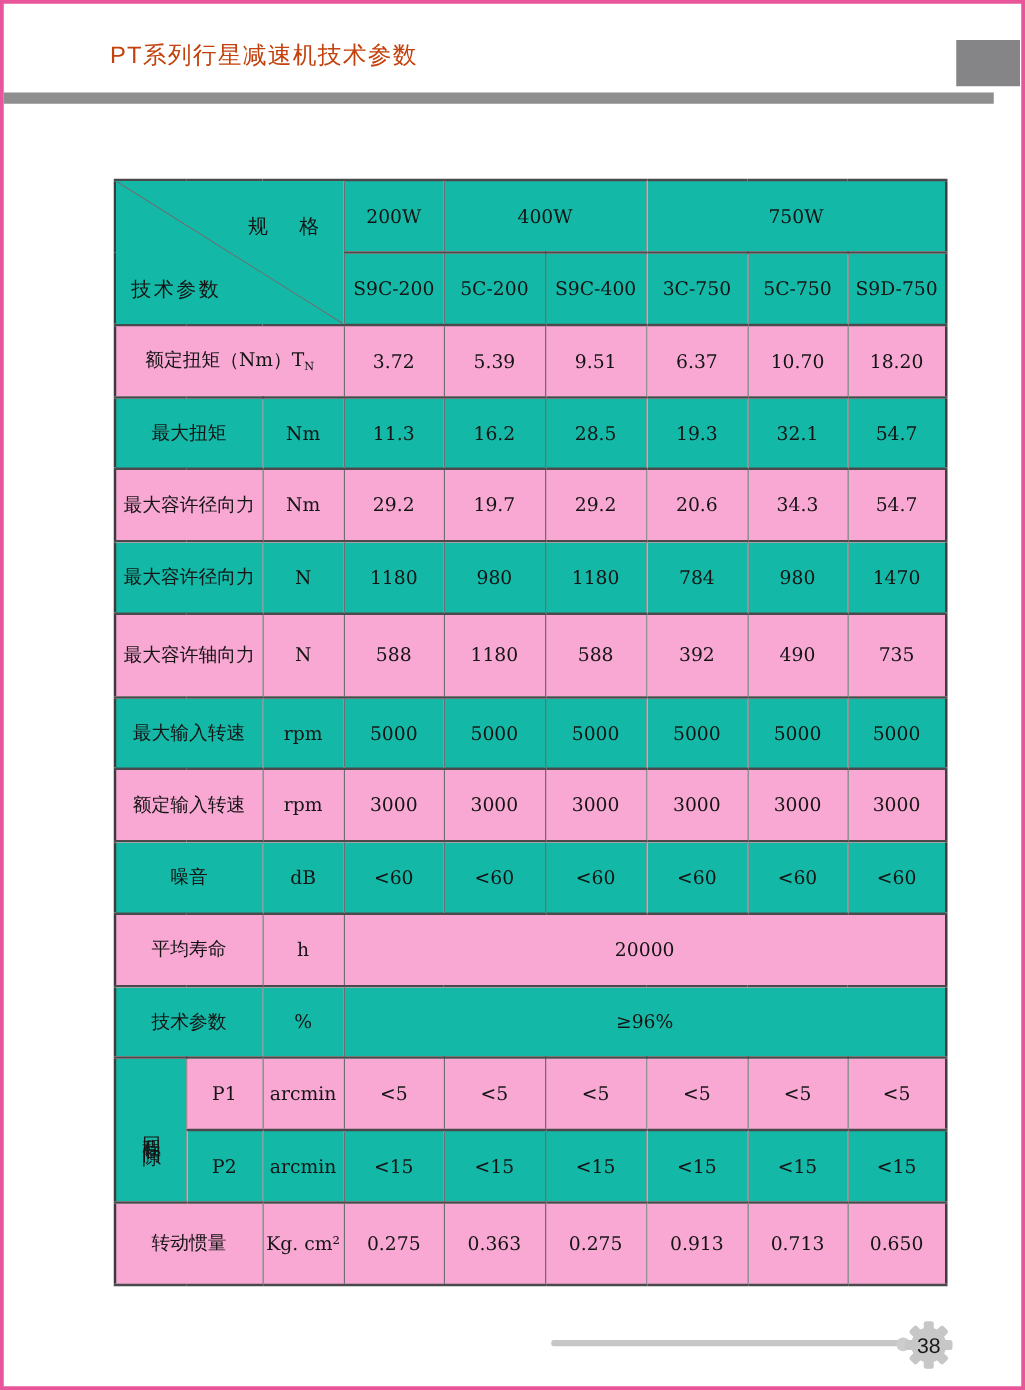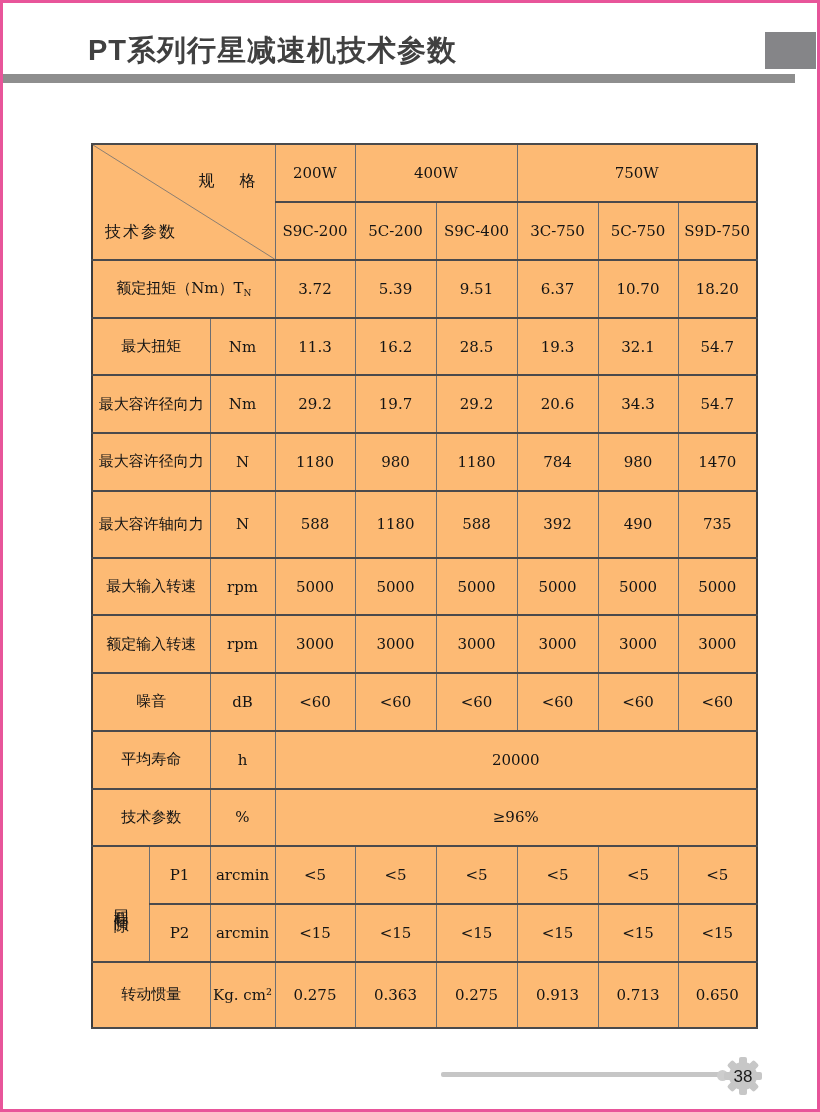--- a/index.html
+++ b/index.html
@@ -9,22 +9,22 @@
     background:#ffffff;
     border:3px solid #e8559a;
     box-sizing:border-box;
     font-family:"Liberation Sans", sans-serif;
     color:#111;
     overflow:hidden;
   }
   
   .page-title{
     position:absolute;left:85px;top:28px;
-    font-size:29px;font-weight:bold;letter-spacing:1px;
-    color:#404040;
+    font-size:19px;font-weight:normal;letter-spacing:1px;
+    color:#c2410c;
     font-family:"Liberation Sans", sans-serif;
   }
   .title-rule{
     position:absolute;left:0;top:71px;
     width:792px;height:9px;background:#8e8e8e;
   }
   .corner-block{
     position:absolute;left:762px;top:29px;
     width:51px;height:37px;background:#858588;
   }
@@ -37,22 +37,22 @@
     font-size:15px;color:#141414;
   }
   .spec-table td{
     border:1px solid #6d6e71;
     border-top:2px solid #4a4a4c;
     border-bottom:2px solid #4a4a4c;
     text-align:center;vertical-align:middle;
     padding:0;overflow:hidden;
   }
   .spec-table{border:2px solid #3c3c3e;}
-  td.shaded{background:#fdba74;}
-  td.plain{background:#fdba74;margin-top:12px;}
+  td.shaded{background:#f9a8d4;}
+  td.plain{background:#14b8a6;margin-top:12px;}
   
   td.diag-cell{position:relative;}
   .diag-svg{position:absolute;left:0;top:0;width:100%;height:100%;}
   .diag-top-label{
     position:absolute;right:9px;top:26px;
     letter-spacing:10px;font-size:16px;
   }
   .diag-bottom-label{
     position:absolute;left:12px;bottom:16px;
     font-size:16px;letter-spacing:2px;

